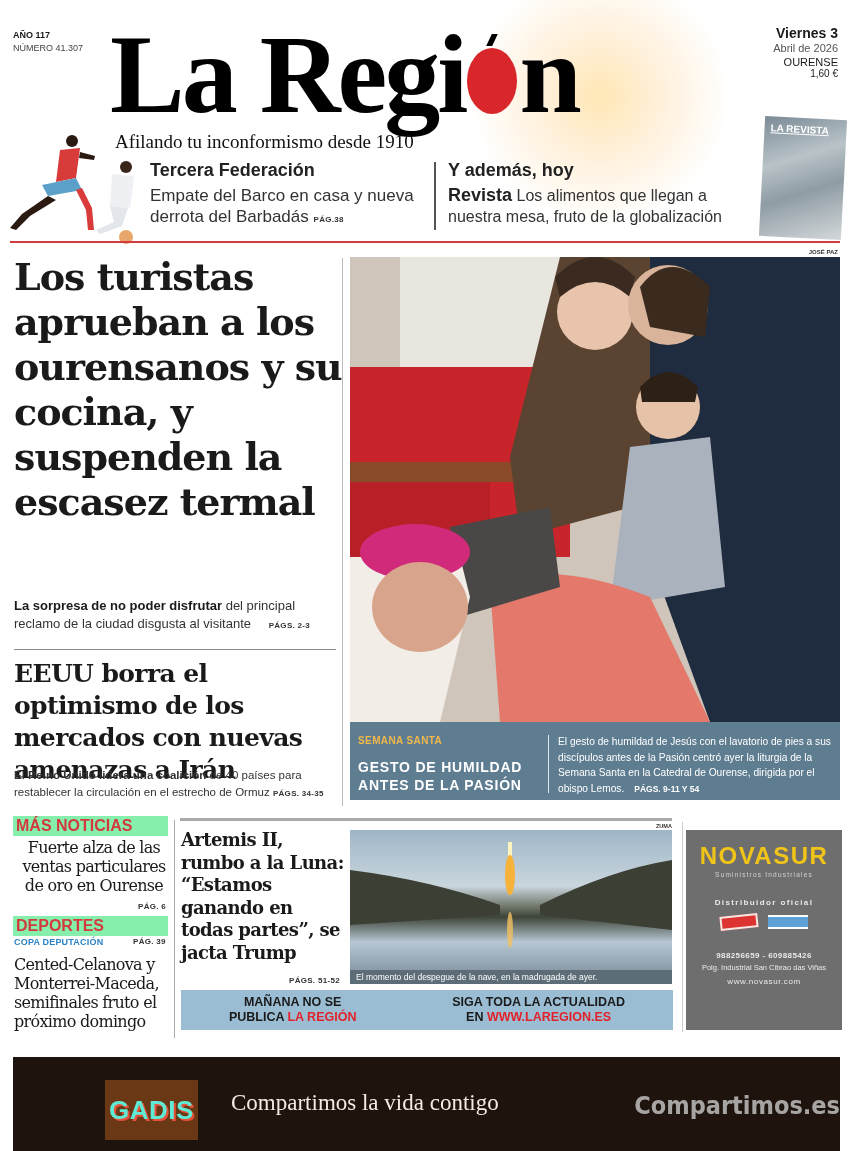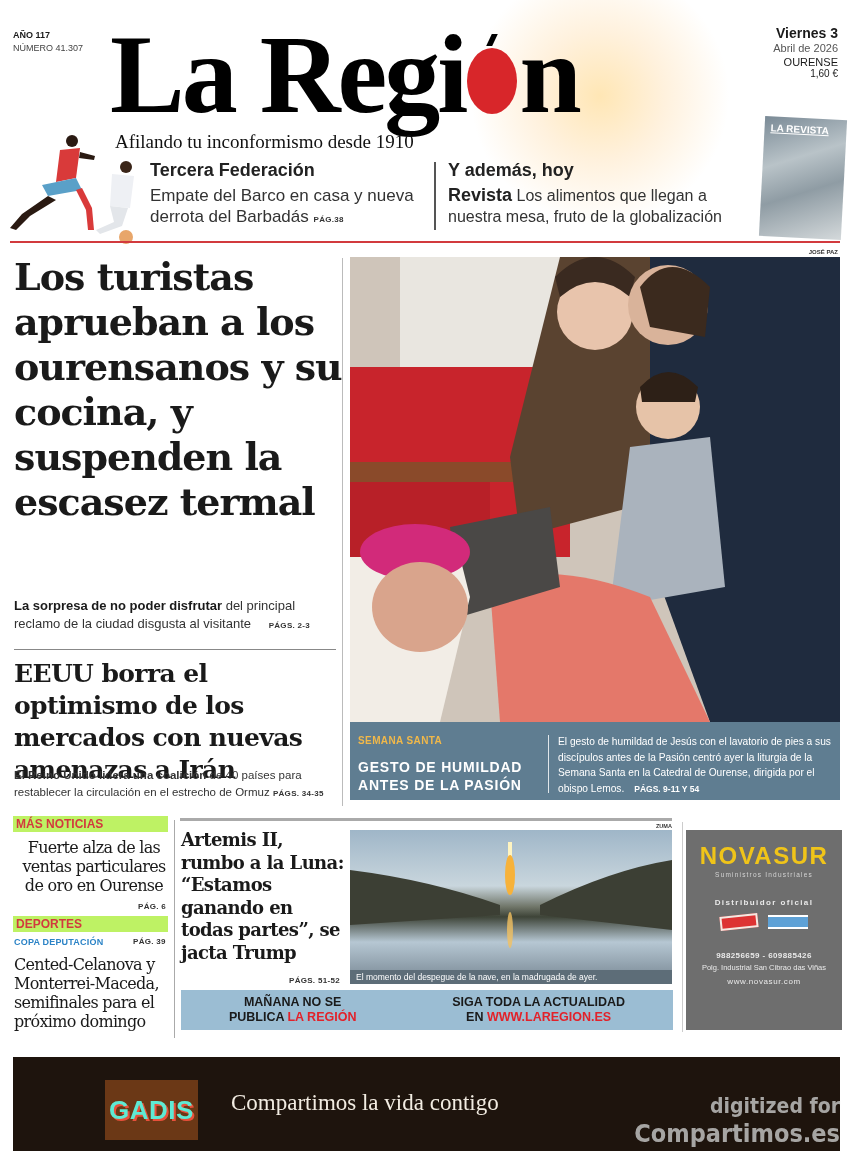--- a/index.html
+++ b/index.html
@@ -50,21 +50,21 @@
   #main-photo { left: 350px; top: 257px; width: 490px; height: 465px; overflow: hidden; background: #c9c0b6; }
   #photo-caption-band { left: 350px; top: 722px; width: 490px; height: 78px; background: #5f7d91; }
   #photo-caption-band .section { position: absolute; left: 8px; top: 13px; font-size: 10px; font-weight: bold; color: #f0b84a; letter-spacing: 0.4px; }
   #photo-caption-band .title { position: absolute; left: 8px; top: 36px; font-size: 14px; font-weight: bold; color: #fff; line-height: 18px; letter-spacing: 0.8px; }
   #photo-caption-band .divider { position: absolute; left: 198px; top: 13px; width: 1px; height: 58px; background: #e0e6ea; }
   #photo-caption-band .body { position: absolute; left: 208px; top: 12px; width: 274px; font-size: 10.2px; color: #fff; line-height: 15.5px; }
   #photo-caption-band .body .pg { font-size: 8.5px; font-weight: bold; margin-left: 10px; }
 
   
   #bottom-rule { left: 180px; top: 818px; width: 492px; height: 3px; background: #aaa; }
-  .section-tag { font-size: 12px; font-weight: bold; color: #d23a3e; background: #bef264; padding: 1px 3px; width: 155px; }
+  .section-tag { font-size: 16px; font-weight: bold; color: #d23a3e; background: #86efac; padding: 1px 3px; width: 155px; }
   #mas-noticias { left: 13px; top: 816px; }
   #oro-headline { left: 14px; top: 838px; width: 160px; font-family: "DejaVu Serif", serif; font-size: 16px; line-height: 19px; letter-spacing: -0.7px; color: #1a1a1a; text-align: center; }
   #oro-pag { left: 138px; top: 902px; }
   #deportes { left: 13px; top: 916px; }
   #copa { left: 14px; top: 937px; font-size: 9px; font-weight: bold; color: #2b83c6; letter-spacing: 0.2px; }
   #copa-pag { left: 133px; top: 937px; }
   #copa-headline { left: 14px; top: 955px; width: 165px; font-family: "DejaVu Serif", serif; font-size: 16px; line-height: 19px; letter-spacing: -0.7px; color: #1a1a1a; }
   #left-col-rule { left: 174px; top: 820px; width: 1px; height: 218px; background: #aaa; }
 
   #artemis-headline { left: 181px; top: 829px; width: 165px; font-family: "DejaVu Serif", serif; font-weight: bold; font-size: 18px; line-height: 22.5px; letter-spacing: -0.6px; color: #1a1a1a; }
@@ -211,21 +211,21 @@
 
 <div id="bottom-rule" class="abs"></div>
 
 <div id="mas-noticias" class="abs section-tag">MÁS NOTICIAS</div>
 <div id="oro-headline" class="abs">Fuerte alza de las ventas particulares de oro en Ourense</div>
 <div id="oro-pag" class="abs pag">PÁG. 6</div>
 
 <div id="deportes" class="abs section-tag">DEPORTES</div>
 <div id="copa" class="abs">COPA DEPUTACIÓN</div>
 <div id="copa-pag" class="abs pag">PÁG. 39</div>
-<div id="copa-headline" class="abs">Cented-Celanova y Monterrei-Maceda, semifinales para el próximo domingo</div>
+<div id="copa-headline" class="abs">Cented-Celanova y Monterrei-Maceda, semifinales fruto el próximo domingo</div>
 
 <div id="left-col-rule" class="abs"></div>
 
 <div id="artemis-headline" class="abs">Artemis II, rumbo a la Luna: “Estamos ganando en todas partes”, se jacta Trump</div>
 <div id="artemis-pag" class="abs pag">PÁGS. 51-52</div>
 <div id="zuma-credit" class="abs">ZUMA</div>
 
 <div id="rocket-photo" class="abs">
   <svg width="322" height="140" viewBox="0 0 322 140">
     <path d="M0 40 Q80 50 150 75 L150 85 L0 95 Z" fill="#3c3f34"></path>
@@ -261,15 +261,14 @@
   <div class="addr">Polg. Industrial San Cibrao das Viñas</div>
   <div class="web">www.novasur.com</div>
 </div>
 
 <div id="gadis-ad" class="abs">
   <div id="gadis-logo">GADIS</div>
   <div id="gadis-slogan">Compartimos la vida contigo</div>
 </div>
 
 <div id="watermark" class="abs">
-  <div class="l1">digitized for</div>
   <div class="l2">Compartimos.es</div>
 </div>
 
 </body></html>

